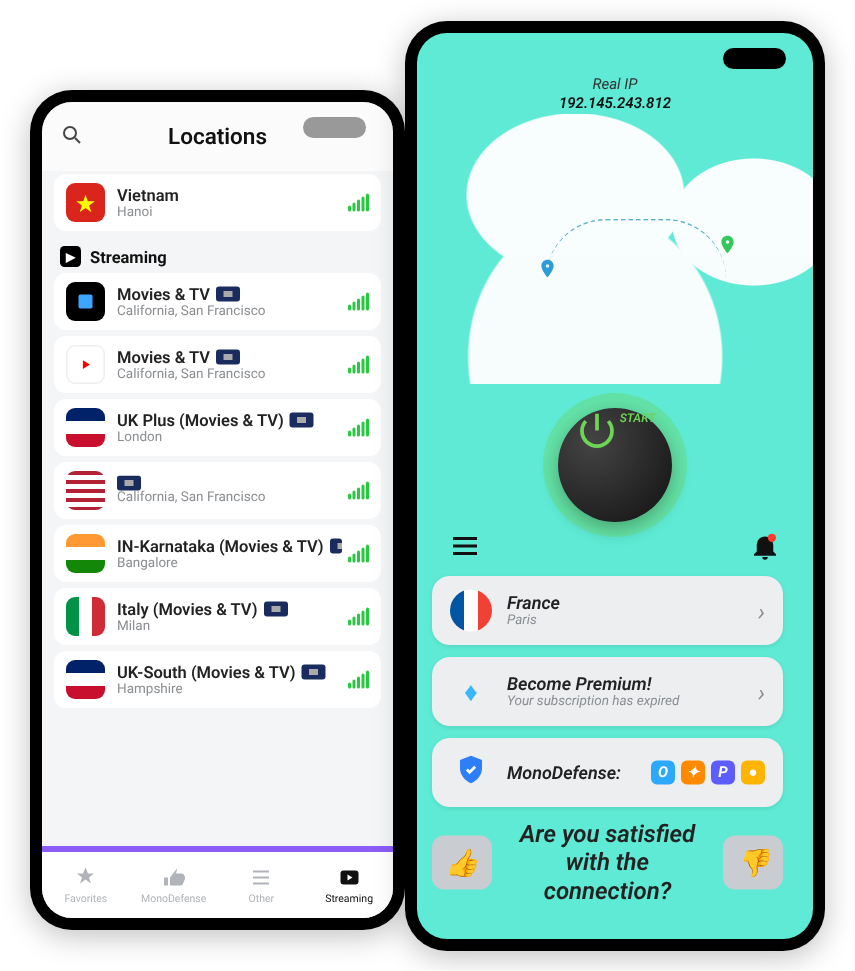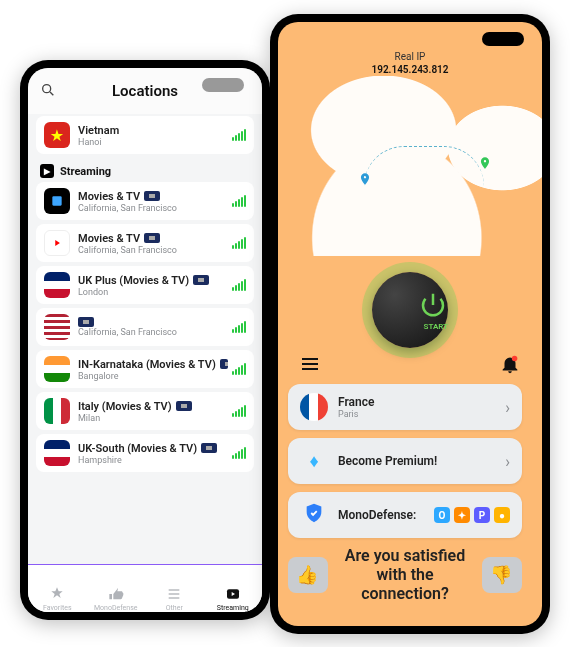--- a/index.html
+++ b/index.html
@@ -86,62 +86,61 @@
     padding: 6px 4px 4px 4px;
   }
   .section .sicon {
     width:14px;height:14px;background:#000;border-radius:3px;
     display:flex;align-items:center;justify-content:center;color:#fff;font-size:8px;
   }
 
   
   .tabbar {
     position:absolute; bottom:0; left:0; right:0; height:48px;
-    background:#fff; border-top:1px solid #8b5cf6;
+    background:#fff; border-top:4px solid #8b5cf6;
     display:flex;
-    align-items:flex-end;
   }
   .tabbar .tab {
     flex:1; display:flex; flex-direction:column; align-items:center; justify-content:center;
     font-size:7px; color:#b0b3b8; gap:2px;
   }
   .tabbar .tab.active { color:#111; }
   .tabbar .tab svg { width:16px; height:16px; }
 
   
   .flag.vn{background:#da251d;color:#ff0;}
   .flag.app-blue{background:#000;border-radius:6px;}
   .flag.app-red{background:#fff;border:1px solid #eee;}
   .flag.uk{background:linear-gradient(#012169 33%,#fff 33% 66%,#c8102e 66%);}
   .flag.us{background:repeating-linear-gradient(#b22234 0 3px,#fff 3px 6px);}
   .flag.in{background:linear-gradient(#ff9933 33%,#fff 33% 66%,#138808 66%);}
   .flag.it{background:linear-gradient(90deg,#009246 33%,#fff 33% 66%,#ce2b37 66%);}
 
   
-  .right .screen { background:#fdba74; }
+  .right .screen { background:#5eead4;font-style:italic; }
   .ip-block { text-align:center; padding-top:28px; font-size:10px; color:#333; line-height:1.3; }
   .ip-block .ip { font-weight:600; color:#111; }
 
   .mapwrap { position:relative; height:180px; }
   .mapwrap svg { position:absolute; top:0;left:0;width:100%;height:100%; }
   .pin { position:absolute; width:14px;height:14px; }
   .pin.blue { left:80px; top:96px; }
   .pin.green{ left:200px; top:80px; }
   .arc {
     position:absolute; left:86px; top:70px; width:120px; height:40px;
     border:1.5px dashed #5ab1cc; border-bottom:none; border-left:none; border-right:none;
     border-radius:60px 60px 0 0;
   }
 
   .power {
     position:absolute; left:50%; transform:translateX(-50%); top:250px;
     width:76px; height:76px; border-radius:50%;
     background:radial-gradient(circle at 30% 30%,#444,#111);
     box-shadow:0 0 0 10px rgba(108,212,85,.35), 0 4px 12px rgba(0,0,0,.4);
-    display:flex; flex-direction:column; align-items:flex-end; justify-content:center;
+    display:flex; flex-direction:row; align-items:flex-start; justify-content:center;
     color:#6ed456;
   }
   .power .plabel{font-size:8px;color:#6ed456;margin-top:2px;font-weight:600;}
 
   .toprow {
     position:absolute; top:328px; left:0; right:0;
     display:flex; justify-content:space-between; padding:0 18px;
   }
   .toprow .iconbtn { width:28px;height:28px; display:flex;align-items:center;justify-content:center; }
 
@@ -462,20 +461,21 @@
         </div>
         <div class="chev">›</div>
       </div>
 
       <div class="card premium">
         <div class="cflag">
             <span class="diamond">♦</span>
           </div>
         <div class="ctxt">
           <div class="ctitle">Become Premium!</div>
+          <div class="csub">Your subscription has expired</div>
         </div>
         <div class="chev">›</div>
       </div>
 
       <div class="card defense">
         <div class="cflag">
             <span class="shield">
           <svg width="22" height="22" viewBox="0 0 24 24" fill="#2d7ff9">
                 <path d="M12 2l8 3v6c0 5-3.5 9-8 11-4.5-2-8-6-8-11V5l8-3z"></path>
                 <path d="M9 12l2 2 4-4" stroke="#fff" stroke-width="2" fill="none"></path>

